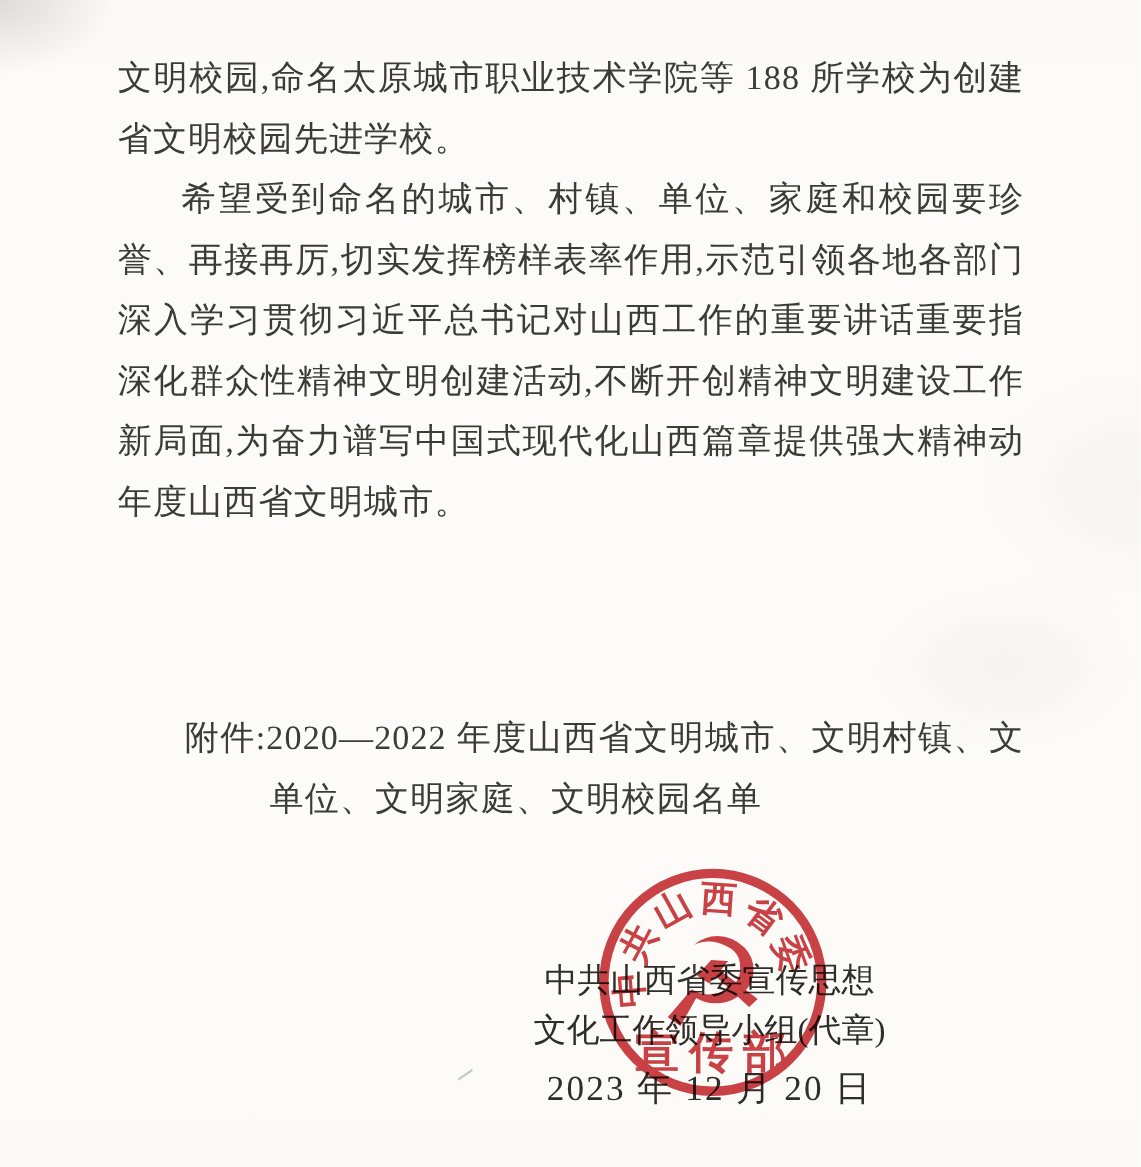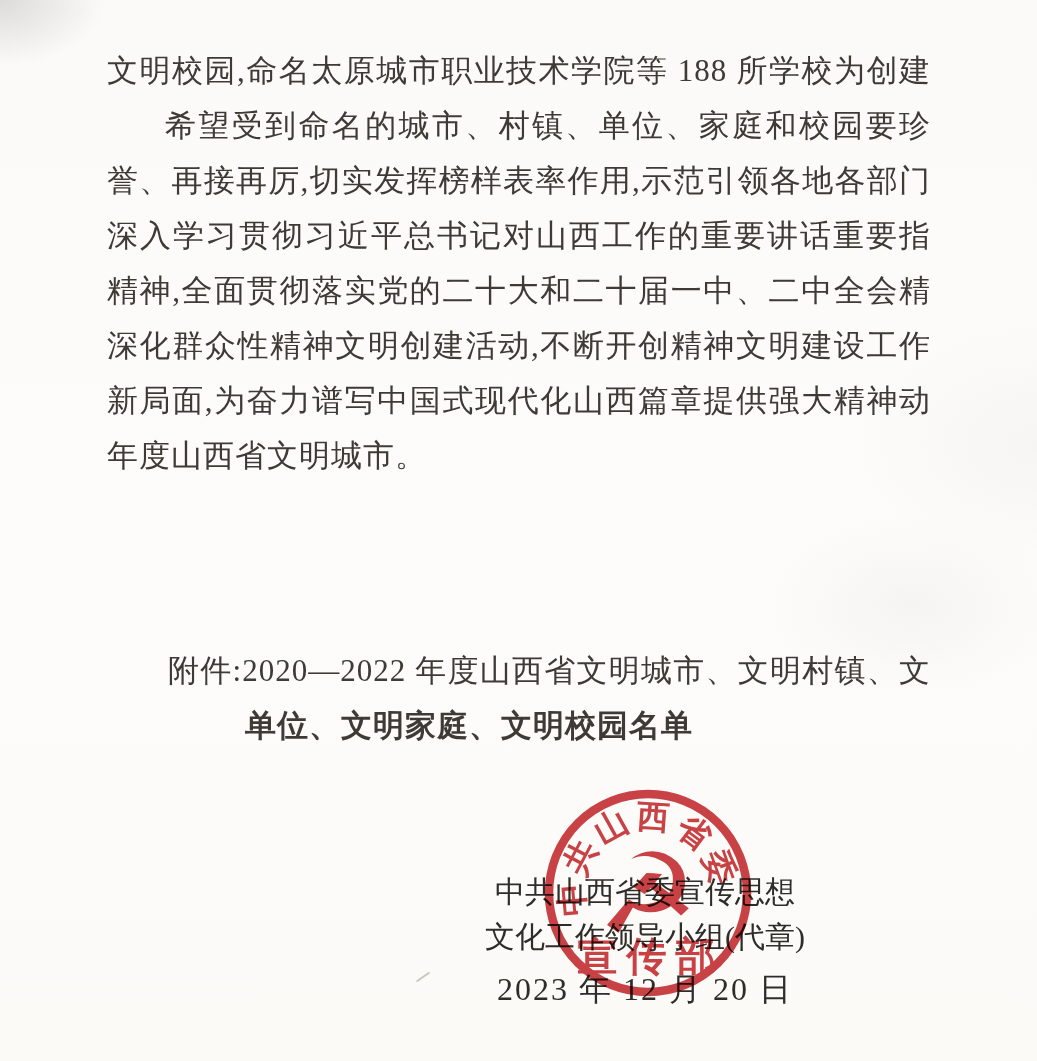--- a/index.html
+++ b/index.html
@@ -20,21 +20,21 @@
     font-size:31px;line-height:55px;letter-spacing:1px;
   }
   .bl{height:55px;overflow:hidden;}
   .j{text-align:justify;text-align-last:justify;}
   .indent{padding-left:58px;}
   .attachment{
     position:absolute;left:107px;top:643px;width:824px;
     font-size:31px;line-height:55px;letter-spacing:1px;
   }
   .att1{padding-left:61px;height:55px;overflow:hidden;text-align:justify;text-align-last:justify;}
-  .att2{padding-left:138px;height:55px;overflow:hidden;font-weight:bold;}
+  .att2{padding-left:138px;height:55px;overflow:hidden;}
   .signature{
     position:absolute;left:430px;top:869px;width:430px;
     text-align:center;font-size:30px;line-height:45px;color:#2f2d29;
   }
   .sig-date{margin-top:8px;font-size:32px;letter-spacing:2px;}
   .seal{
     position:absolute;left:538px;top:783px;width:220px;height:220px;
     mix-blend-mode:multiply;opacity:.95;pointer-events:none;
   }
   .seal text{font-family:"Liberation Serif","DejaVu Serif",serif;font-weight:bold;}
@@ -44,24 +44,24 @@
     background:#c9c6c1;transform:rotate(-35deg);border-radius:1px;
   }
 </style>
 </head>
 <body>
 
 <div class="page">
 
   <div class="body-text">
     <div class="bl j">文明校园,命名太原城市职业技术学院等 188 所学校为创建</div>
+    <div class="bl">省文明校园先进学校。</div>
     <div class="bl j indent">希望受到命名的城市、村镇、单位、家庭和校园要珍惜荣</div>
     <div class="bl j">誉、再接再厉,切实发挥榜样表率作用,示范引领各地各部门</div>
     <div class="bl j">深入学习贯彻习近平总书记对山西工作的重要讲话重要指示</div>
-    <div class="bl j">精神,全面贯彻落实党的二十大和二十届一中、二中全会精</div>
     <div class="bl j">深化群众性精神文明创建活动,不断开创精神文明建设工作</div>
     <div class="bl j">新局面,为奋力谱写中国式现代化山西篇章提供强大精神动</div>
     <div class="bl">年度山西省文明城市。</div>
   </div>
 
   <div class="attachment">
     <div class="att1">附件:2020—2022 年度山西省文明城市、文明村镇、文明</div>
     <div class="att2">单位、文明家庭、文明校园名单</div>
   </div>
 

